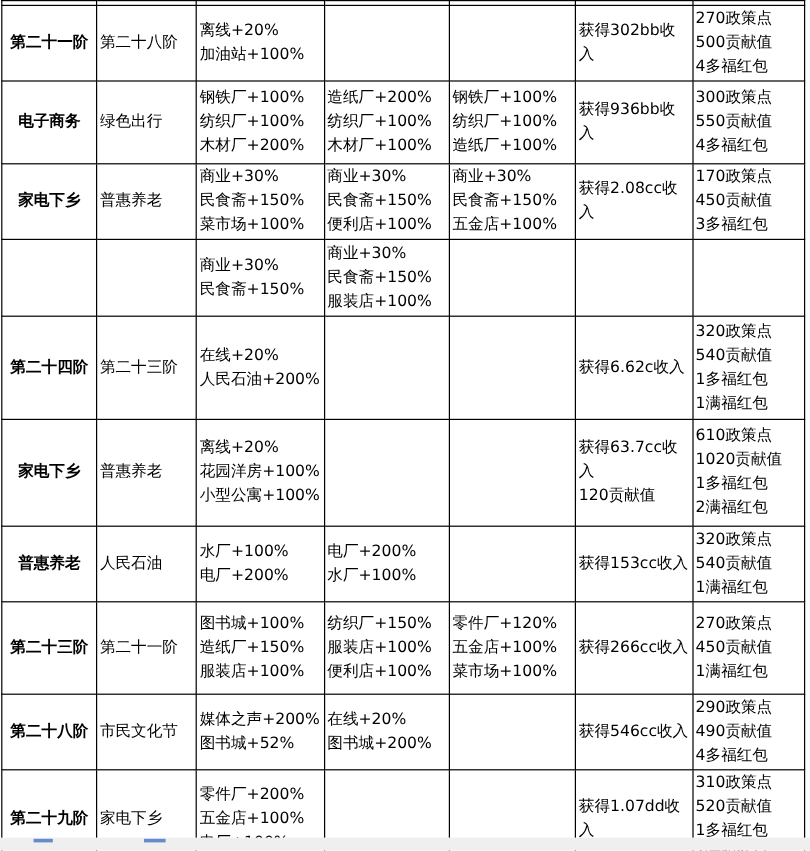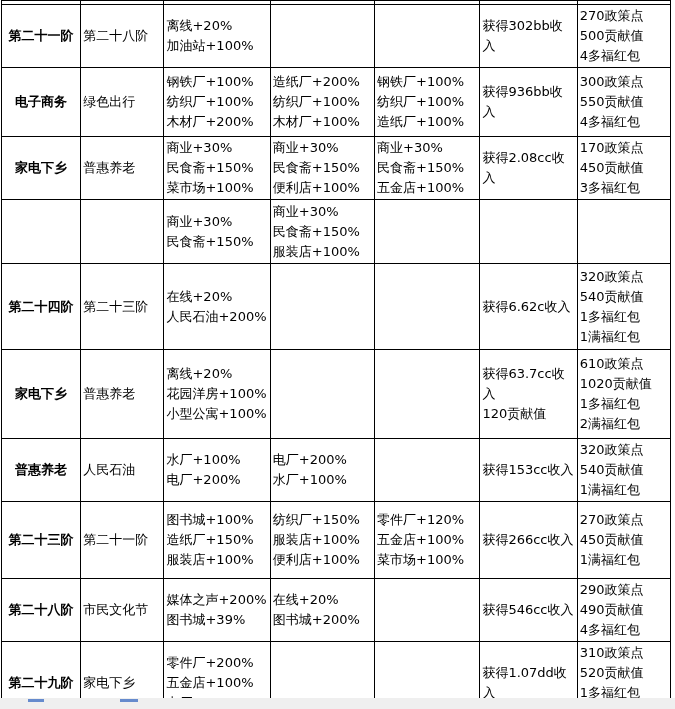--- a/index.html
+++ b/index.html
@@ -179,21 +179,21 @@
 菜市场+100%</td>
           <td>获得266cc收入</td>
           <td>270政策点
 450贡献值
 1满福红包</td>
         </tr>
         <tr>
           <td class="stage">第二十八阶</td>
           <td>市民文化节</td>
           <td>媒体之声+200%
-图书城+39%</td>
+图书城+52%</td>
           <td>在线+20%
 图书城+200%</td>
           <td></td>
           <td>获得546cc收入</td>
           <td>290政策点
 490贡献值
 4多福红包</td>
         </tr>
         <tr>
           <td class="stage">第二十九阶</td>

